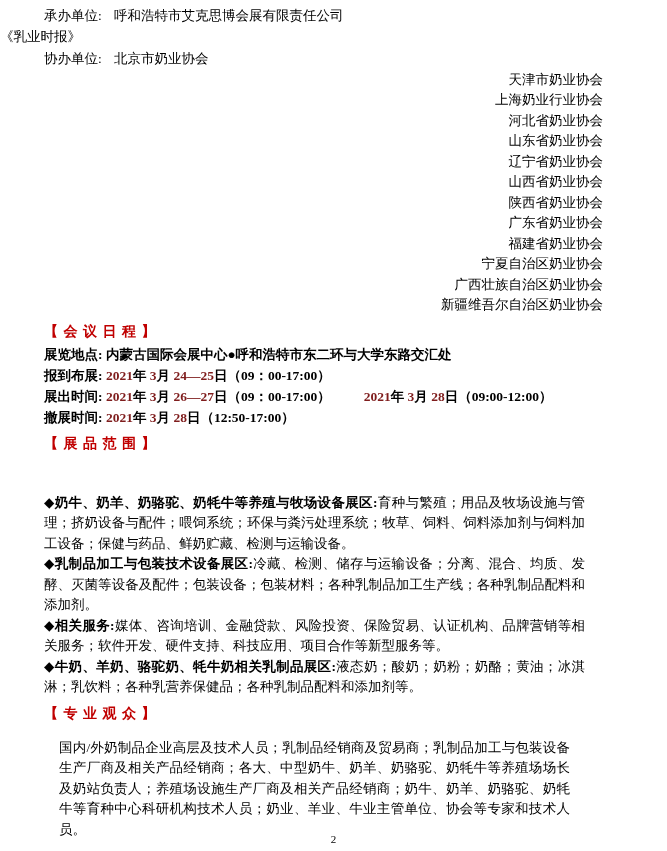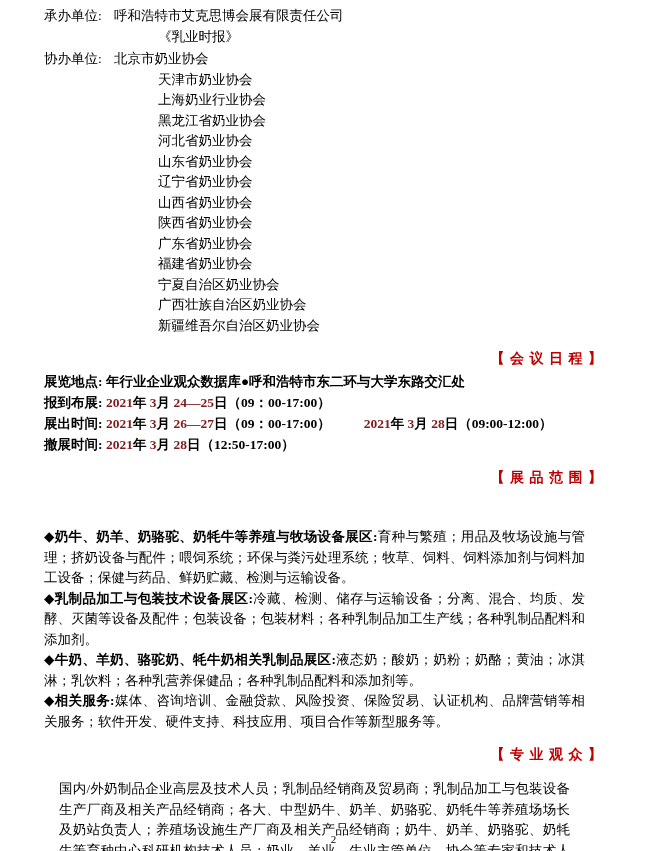--- a/index.html
+++ b/index.html
@@ -38,21 +38,20 @@
     width: 84px;
     flex: 0 0 84px;
     text-align: left;
     padding-left: 44px;
     box-sizing: border-box;
   }
   .org-value {
     padding-left: 30px;
   }
   .org-sub {
-    padding-left: 158px;
     line-height: 20.5px;
     white-space: nowrap;
   }
   .co-line {
     display: flex;
     align-items: baseline;
     line-height: 20.5px;
     white-space: nowrap;
     margin-top: 2px;
   }
@@ -62,30 +61,30 @@
     padding-left: 44px;
     box-sizing: border-box;
   }
   .co-first {
     padding-left: 30px;
   }
   .co-item {
     padding-left: 158px;
     line-height: 20.5px;
     white-space: nowrap;
+    text-align: right;
   }
 
   
   .sec-head {
     color: #c00000;
     font-weight: bold;
     font-size: 14px;
     letter-spacing: 1px;
-    margin: 14px 0 3px 44px;
-    text-align: right;
+    margin: 7px 0 3px 44px;
   }
 
   
   .sched {
     margin-left: 44px;
   }
   .sched-row {
     line-height: 21px;
     white-space: nowrap;
     font-weight: bold;
@@ -161,38 +160,37 @@
       <span class="org-value">呼和浩特市艾克思博会展有限责任公司</span>
     </div>
     <div class="org-sub">《乳业时报》</div>
 
     <div class="co-line">
       <span class="co-label">协办单位:</span>
       <span class="co-first">北京市奶业协会</span>
     </div>
     <div class="co-item">天津市奶业协会</div>
     <div class="co-item">上海奶业行业协会</div>
-    <div class="co-item">黑龙江省奶业协会</div>
     <div class="co-item">河北省奶业协会</div>
     <div class="co-item">山东省奶业协会</div>
     <div class="co-item">辽宁省奶业协会</div>
     <div class="co-item">山西省奶业协会</div>
     <div class="co-item">陕西省奶业协会</div>
     <div class="co-item">广东省奶业协会</div>
     <div class="co-item">福建省奶业协会</div>
     <div class="co-item">宁夏自治区奶业协会</div>
     <div class="co-item">广西壮族自治区奶业协会</div>
     <div class="co-item">新疆维吾尔自治区奶业协会</div>
   </div>
 
   <div class="sec-head">【 会 议 日 程 】</div>
   <div class="sched">
     <div class="sched-row venue">
       <span class="lbl">展览地点:</span>
-      <span class="place">年行业企业观众数据库●呼和浩特市东二环与大学东路交汇处</span>
+      <span class="place">内蒙古国际会展中心●呼和浩特市东二环与大学东路交汇处</span>
     </div>
 
     <div class="sched-row">
       <span class="lbl">报到布展:</span>
       <span class="num">2021</span><span class="plain">年</span>
       <span class="num">3</span><span class="plain">月</span>
       <span class="num">24—25</span><span class="plain">日</span><span class="plain">（09：00-17:00）</span>
     </div>
 
     <div class="sched-row">
@@ -211,22 +209,22 @@
       <span class="num">2021</span><span class="plain">年</span>
       <span class="num">3</span><span class="plain">月</span>
       <span class="num">28</span><span class="plain">日</span><span class="plain">（12:50-17:00）</span>
     </div>
   </div>
 
   <div class="sec-head">【 展 品 范 围 】</div>
   <div class="scope">
     <p><span class="zone">◆奶牛、奶羊、奶骆驼、奶牦牛等养殖与牧场设备展区:</span><span>育种与繁殖；用品及牧场设施与管理；挤奶设备与配件；喂饲系统；环保与粪污处理系统；牧草、饲料、饲料添加剂与饲料加工设备；保健与药品、鲜奶贮藏、检测与运输设备。</span></p>
     <p><span class="zone">◆乳制品加工与包装技术设备展区:</span><span>冷藏、检测、储存与运输设备；分离、混合、均质、发酵、灭菌等设备及配件；包装设备；包装材料；各种乳制品加工生产线；各种乳制品配料和添加剂。</span></p>
+    <p><span class="zone">◆相关服务:</span><span>媒体、咨询培训、金融贷款、风险投资、保险贸易、认证机构、品牌营销等相关服务；软件开发、硬件支持、科技应用、项目合作等新型服务等。</span></p>
     <p><span class="zone">◆牛奶、羊奶、骆驼奶、牦牛奶相关乳制品展区:</span><span>液态奶；酸奶；奶粉；奶酪；黄油；冰淇淋；乳饮料；各种乳营养保健品；各种乳制品配料和添加剂等。</span></p>
-    <p><span class="zone">◆相关服务:</span><span>媒体、咨询培训、金融贷款、风险投资、保险贸易、认证机构、品牌营销等相关服务；软件开发、硬件支持、科技应用、项目合作等新型服务等。</span></p>
   </div>
 
   <div class="sec-head">【 专 业 观 众 】</div>
   <div class="visitors">
     <p>国内/外奶制品企业高层及技术人员；乳制品经销商及贸易商；乳制品加工与包装设备生产厂商及相关产品经销商；各大、中型奶牛、奶羊、奶骆驼、奶牦牛等养殖场场长及奶站负责人；养殖场设施生产厂商及相关产品经销商；奶牛、奶羊、奶骆驼、奶牦牛等育种中心科研机构技术人员；奶业、羊业、牛业主管单位、协会等专家和技术人员。</p>
   </div>
 
   <div class="sec-head">【 宣 传 推 广 】</div>
   <div class="promo">
     <div class="sub-head">国内外行业传播平台:行业协会\行业报刊杂志\业内网站\行业微信微博公众号</div>

